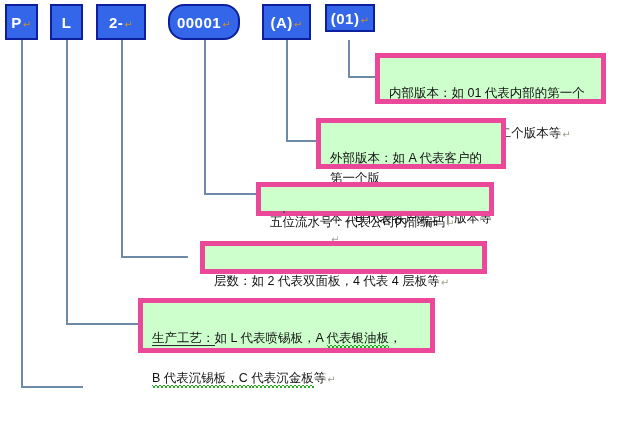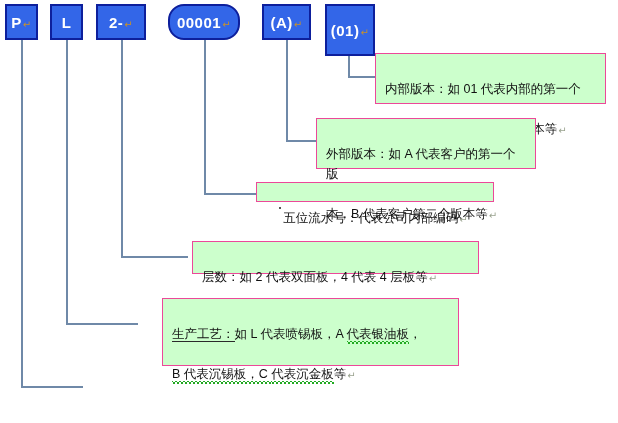--- a/index.html
+++ b/index.html
@@ -40,21 +40,21 @@
     margin-left: 1px;
     position: relative;
     top: 2px;
   }
 
   
   .callout {
     position: absolute;
     box-sizing: border-box;
     background: #ccffcc;
-    border: 1px solid #ec4899;
+    border: 5px solid #ec4899;
     color: #111111;
     font-size: 12.5px;
     line-height: 20px;
     padding: 5px 8px 4px 9px;
     white-space: pre-line;
   }
   .callout .pilcrow {
     color: #9aa38f;
     font-size: 10px;
     top: 1px;
@@ -127,43 +127,43 @@
   <div class="code-box" style="left:168px; top:4px; width:72px; height:36px;border-radius:16px;">
     <span class="txt">00001</span>
       <span class="pilcrow">↵</span>
   </div>
 
   <div class="code-box" style="left:262px; top:4px; width:49px; height:36px;">
     <span class="txt">(A)</span>
       <span class="pilcrow">↵</span>
   </div>
 
-  <div class="code-box" style="left:325px; top:4px; width:50px; height:52px;">
+  <div class="code-box" style="left:325px; top:4px; width:50px; height:28px;">
     <span class="txt">(01)</span>
       <span class="pilcrow">↵</span>
   </div>
 
   <div class="callout" style="left:375px; top:53px; width:231px; height:51px;">
     <span>内部版本：如 01 代表内部的第一个</span><br>
     <span>MI 版本，02 代表第二个版本等</span><span class="pilcrow">↵</span>
   </div>
 
-  <div class="callout" style="left:316px; top:118px; width:220px; height:51px;">
+  <div class="callout" style="left:316px; top:118px; width:190px; height:51px;">
     <span>外部版本：如 A 代表客户的第一个版</span><br>
     <span>本，B 代表客户第二个版本等</span><span class="pilcrow">↵</span>
   </div>
 
-  <div class="callout" style="left:256px; top:182px; width:238px; height:20px;text-align:center;">
+  <div class="callout" style="left:256px; top:182px; width:238px; height:34px;">
     <span>五位流水号：代表公司内部编码</span><span class="pilcrow">↵</span>
     <span class="dot" style="left:22px; top:24px;"></span>
   </div>
 
-  <div class="callout" style="left:192px; top:241px; width:287px; height:33px;">
+  <div class="callout" style="left:200px; top:241px; width:287px; height:33px;">
     <span>层数：如 2 代表双面板，4 代表 4 层板等</span><span class="pilcrow">↵</span>
   </div>
 
-  <div class="callout" style="left:138px; top:298px; width:297px; height:68px;margin-left:24px;">
+  <div class="callout" style="left:138px; top:298px; width:297px; height:55px;">
     <span class="ul">生产工艺：</span><span>如 L 代表喷锡板，A </span><span class="sq">代表银油板</span><span>，</span><br>
     <span class="sq">B 代表沉锡板，C </span><span class="sq">代表沉金板</span><span>等</span><span class="pilcrow">↵</span>
   </div>
 
 
 </div>
 
 </body></html>

